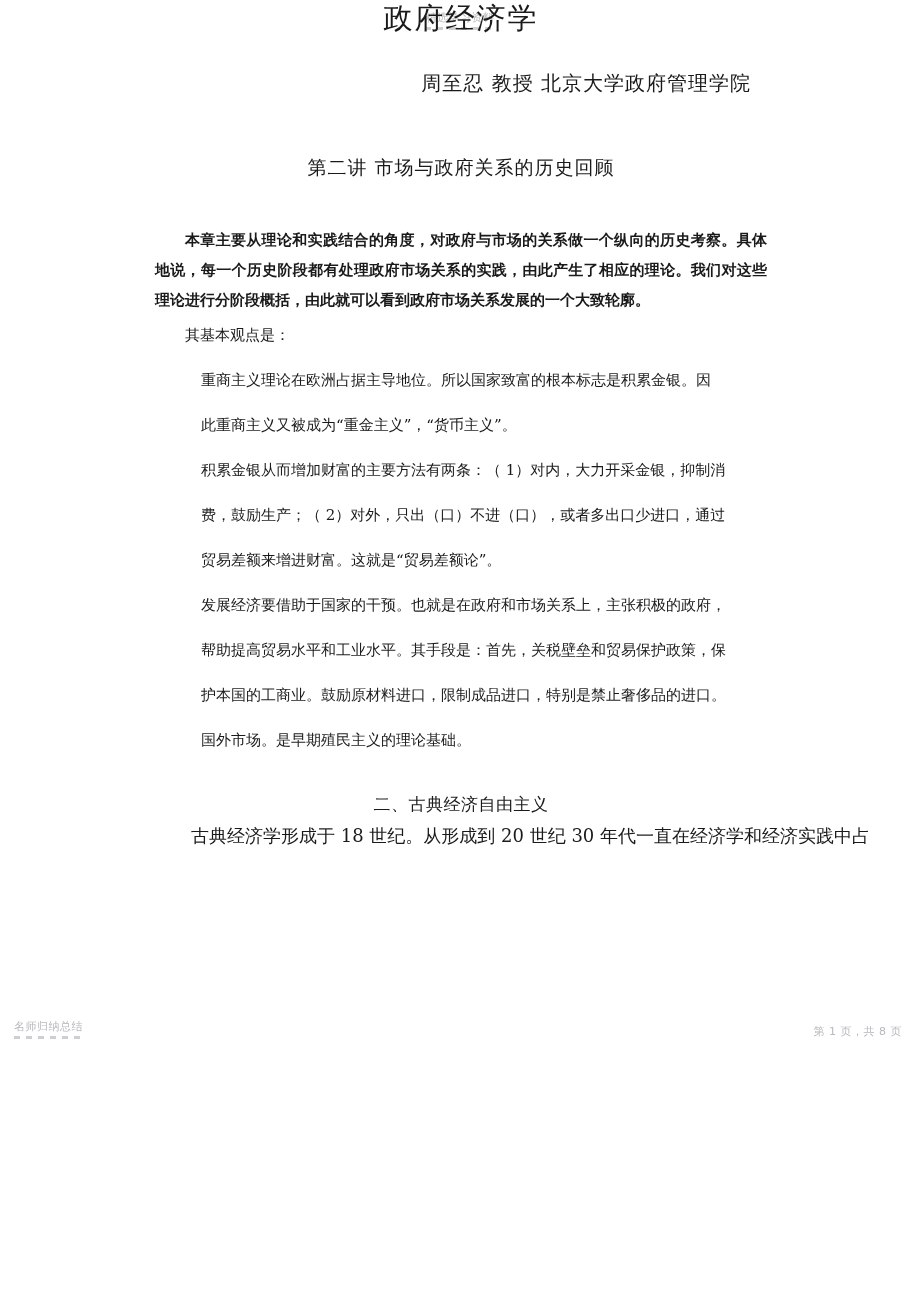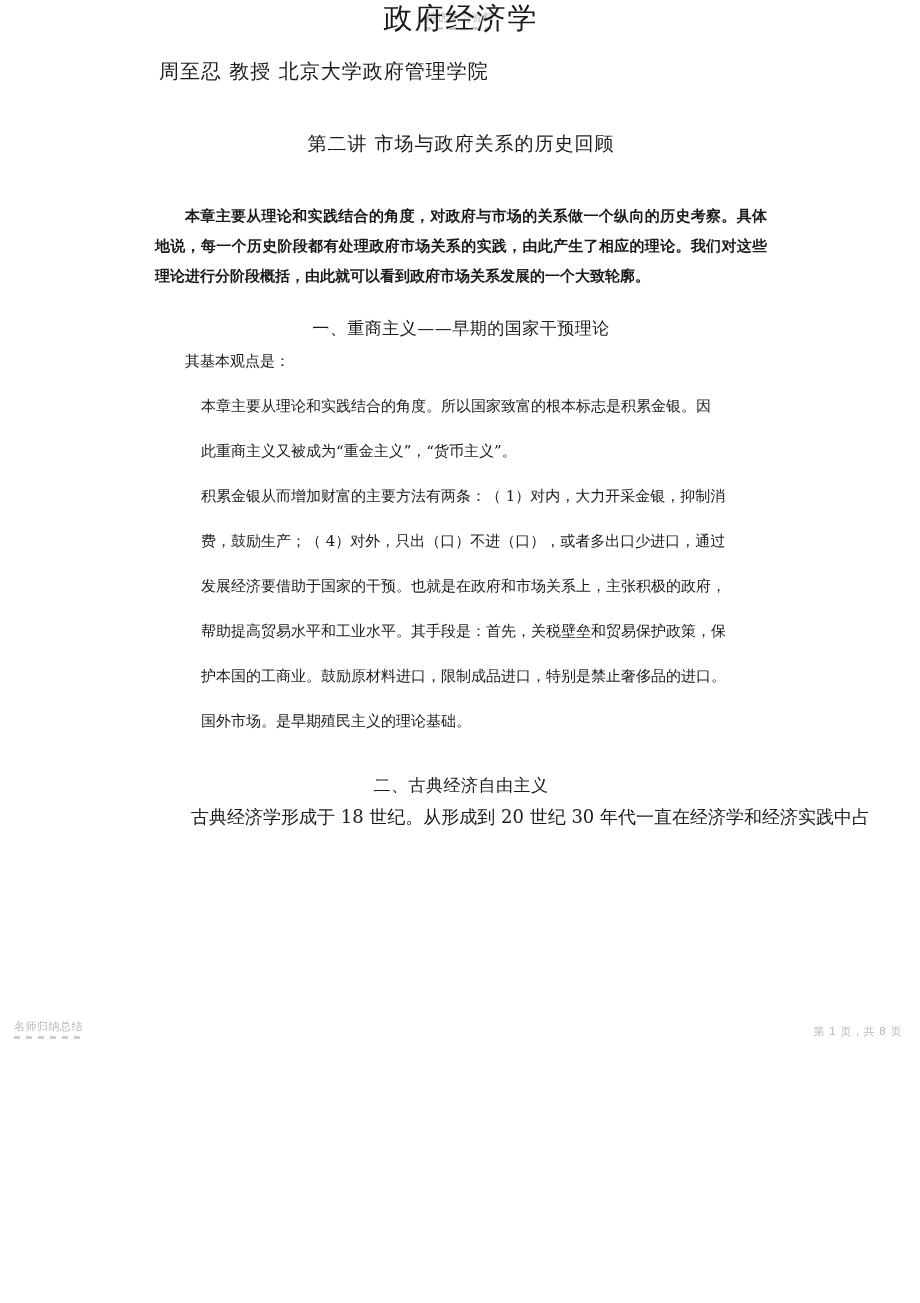--- a/index.html
+++ b/index.html
@@ -64,23 +64,23 @@
 
   .doc-title {
     margin: 0;
     text-align: center;
     font-size: 29px;
     font-weight: normal;
     letter-spacing: 2px;
     line-height: 1.25;
   }
   .doc-subtitle {
-    margin: 4px;
+    margin: 16px;
     padding-top: 18px;
-    text-align: left;
+    text-align: right;
     font-size: 20px;
     letter-spacing: 1px;
     line-height: 1.3;
   }
   .lecture-title {
     margin: 0;
     padding-top: 43px;
     text-align: center;
     font-size: 19px;
     letter-spacing: 1px;
@@ -193,30 +193,30 @@
   <div class="content">
 
     <h1 class="doc-title">政府经济学</h1>
 
     <div class="doc-subtitle">周至忍  教授 北京大学政府管理学院</div>
 
     <div class="lecture-title">第二讲 市场与政府关系的历史回顾</div>
 
     <p class="intro-para">本章主要从理论和实践结合的角度，对政府与市场的关系做一个纵向的历史考察。具体地说，每一个历史阶段都有处理政府市场关系的实践，由此产生了相应的理论。我们对这些理论进行分阶段概括，由此就可以看到政府市场关系发展的一个大致轮廓。</p>
 
-    <h2 class="section-heading">一、重商主义——早期的国家干预理论</h2>
 
 
     <p class="lead-in">其基本观点是：</p>
 
     <div class="quote-block">
-      <div class="quote-line">本章主要从理论和实践结合的角度。所以国家致富的根本标志是积累金银。因</div>
+      <div class="quote-line">重商主义理论在欧洲占据主导地位。所以国家致富的根本标志是积累金银。因</div>
       <div class="quote-line">此重商主义又被成为“重金主义”，“货币主义”。</div>
       <div class="quote-line">积累金银从而增加财富的主要方法有两条：（        1）对内，大力开采金银，抑制消</div>
-      <div class="quote-line">费，鼓励生产；（  4）对外，只出（口）不进（口），或者多出口少进口，通过</div>
+      <div class="quote-line">费，鼓励生产；（  2）对外，只出（口）不进（口），或者多出口少进口，通过</div>
+      <div class="quote-line">贸易差额来增进财富。这就是“贸易差额论”。</div>
       <div class="quote-line">发展经济要借助于国家的干预。也就是在政府和市场关系上，主张积极的政府，</div>
       <div class="quote-line">帮助提高贸易水平和工业水平。其手段是：首先，关税壁垒和贸易保护政策，保</div>
       <div class="quote-line">护本国的工商业。鼓励原材料进口，限制成品进口，特别是禁止奢侈品的进口。</div>
       <div class="quote-line">国外市场。是早期殖民主义的理论基础。</div>
     </div>
 
     <h2 class="section-heading-2">二、古典经济自由主义</h2>
 
     <p class="tail-para">古典经济学形成于 18 世纪。从形成到 20 世纪 30 年代一直在经济学和经济实践中占</p>
 

